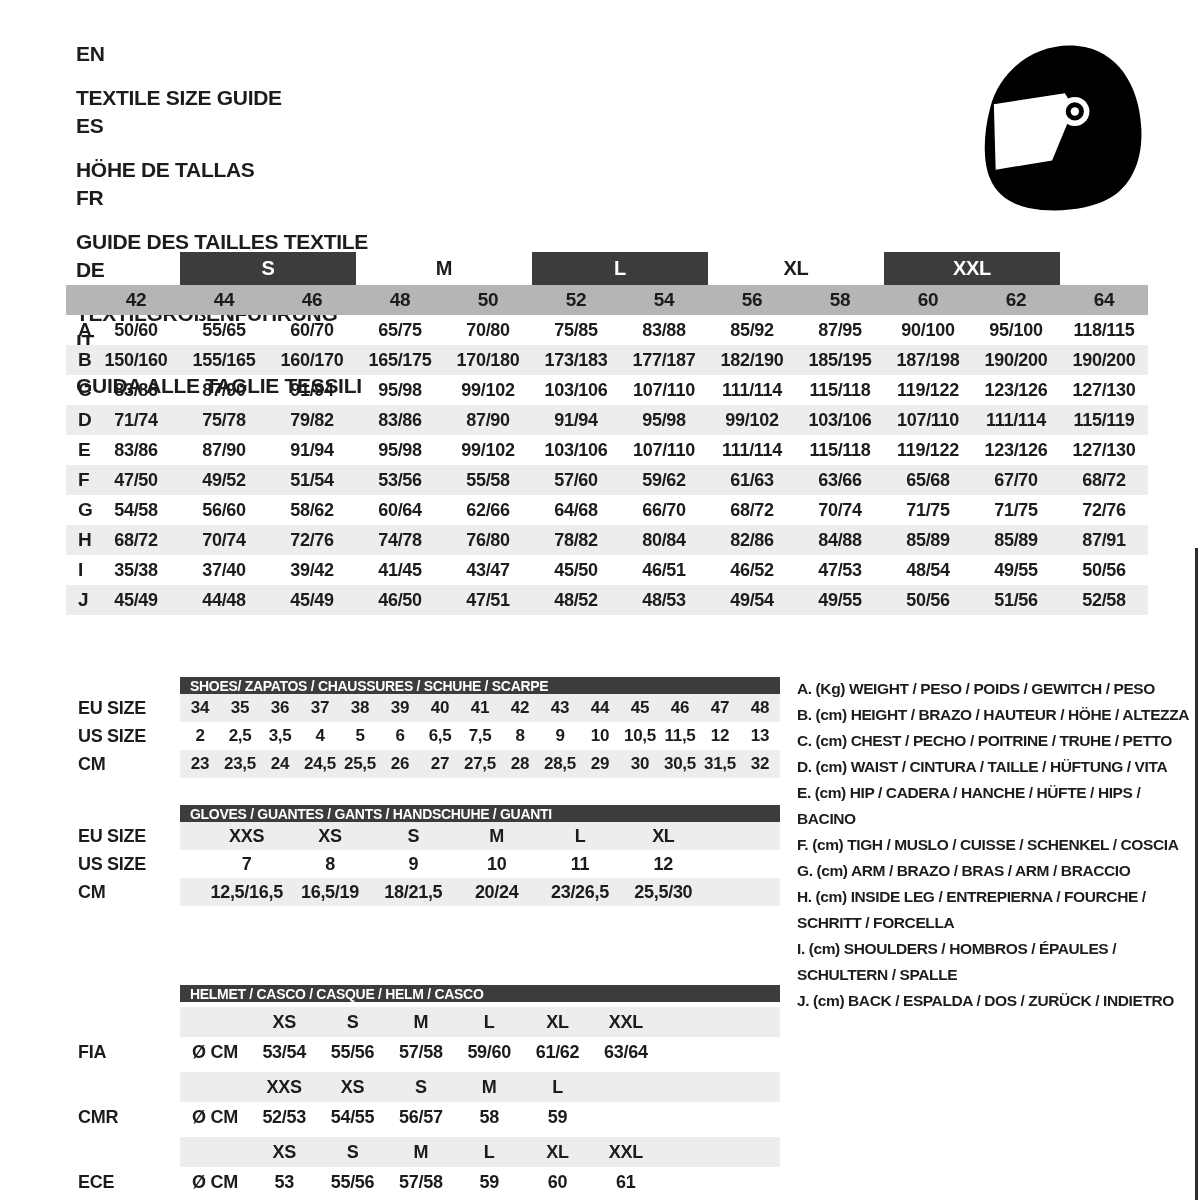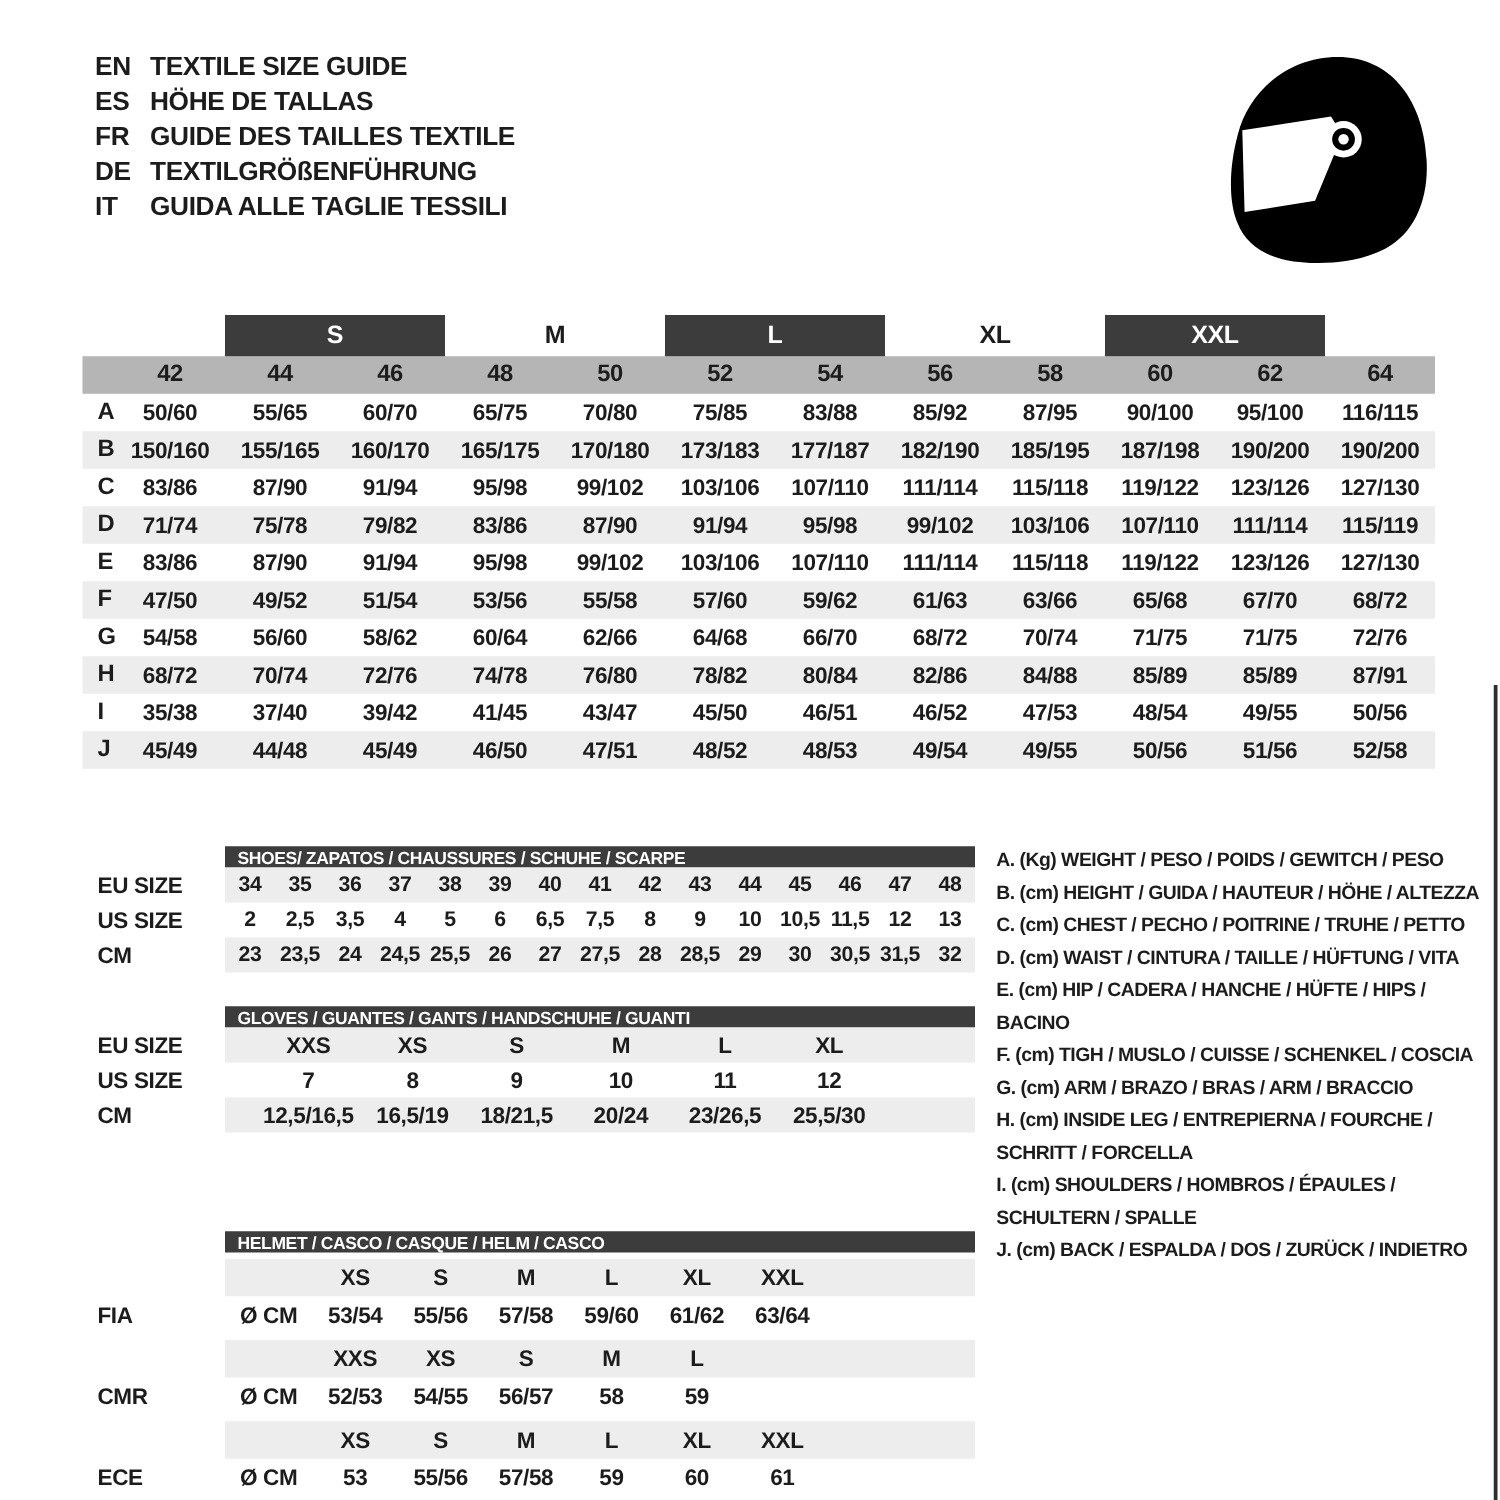--- a/index.html
+++ b/index.html
@@ -6,21 +6,21 @@
     --dark:#3c3c3c; --band:#b5b5b5; --stripe:#ededed; --text:#1c1c1c; --page:#ffffff;
   }
   html,body{margin:0;padding:0;}
   body{
     width:1200px;height:1200px;position:relative;overflow:hidden;
     background:var(--page);color:var(--text);
     font-family:"Liberation Sans", sans-serif;font-weight:bold;letter-spacing:-0.3px;
   }
   
   .langs{position:absolute;left:76px;top:40px;}
-  .lang-row{display:flex;font-size:21px;line-height:28px;}
+  .lang-row{display:flex;font-size:21px;line-height:28px;flex-direction:column;}
   .lang-code{width:44px;flex:0 0 44px;}
   
   .helmet-icon{position:absolute;left:972px;top:34px;width:182px;height:184px;}
   
   .mtable{position:absolute;left:66px;top:252px;width:1082px;}
   .m-grid{display:grid;grid-template-columns:26px repeat(12,1fr);}
   .m-header{height:33px;}
   .size-cell{display:flex;align-items:center;justify-content:center;font-size:20px;}
   .size-cell.boxed{background:var(--dark);color:#fff;}
   .m-band{background:var(--band);height:30px;font-size:19px;}
@@ -115,21 +115,21 @@
         <div class="m-cell">55/65</div>
         <div class="m-cell">60/70</div>
         <div class="m-cell">65/75</div>
         <div class="m-cell">70/80</div>
         <div class="m-cell">75/85</div>
         <div class="m-cell">83/88</div>
         <div class="m-cell">85/92</div>
         <div class="m-cell">87/95</div>
         <div class="m-cell">90/100</div>
         <div class="m-cell">95/100</div>
-        <div class="m-cell">116/115</div>
+        <div class="m-cell">118/115</div>
       </div>
       <div class="m-grid m-row striped">
         <div class="m-letter">B</div>
         <div class="m-cell">150/160</div>
         <div class="m-cell">155/165</div>
         <div class="m-cell">160/170</div>
         <div class="m-cell">165/175</div>
         <div class="m-cell">170/180</div>
         <div class="m-cell">173/183</div>
         <div class="m-cell">177/187</div>
@@ -437,21 +437,21 @@
           <div class="c">59</div>
           <div class="c">60</div>
           <div class="c">61</div>
         </div>
       </div>
     </div>
 </div>
 
 <div class="legend" id="legend">
     <div class="legend-item">A. (Kg) WEIGHT / PESO / POIDS / GEWITCH / PESO</div>
-    <div class="legend-item">B. (cm) HEIGHT / GUIDA / HAUTEUR / HÖHE / ALTEZZA</div>
+    <div class="legend-item">B. (cm) HEIGHT / BRAZO / HAUTEUR / HÖHE / ALTEZZA</div>
     <div class="legend-item">C. (cm) CHEST / PECHO / POITRINE / TRUHE / PETTO</div>
     <div class="legend-item">D. (cm) WAIST / CINTURA / TAILLE / HÜFTUNG / VITA</div>
     <div class="legend-item">E. (cm) HIP / CADERA / HANCHE / HÜFTE / HIPS / BACINO</div>
     <div class="legend-item">F. (cm) TIGH / MUSLO / CUISSE / SCHENKEL / COSCIA</div>
     <div class="legend-item">G. (cm) ARM / BRAZO / BRAS / ARM / BRACCIO</div>
     <div class="legend-item">H. (cm) INSIDE LEG / ENTREPIERNA / FOURCHE / SCHRITT / FORCELLA</div>
     <div class="legend-item">I. (cm) SHOULDERS / HOMBROS / ÉPAULES / SCHULTERN / SPALLE</div>
     <div class="legend-item">J. (cm) BACK / ESPALDA / DOS / ZURÜCK / INDIETRO</div>
   </div>
 

